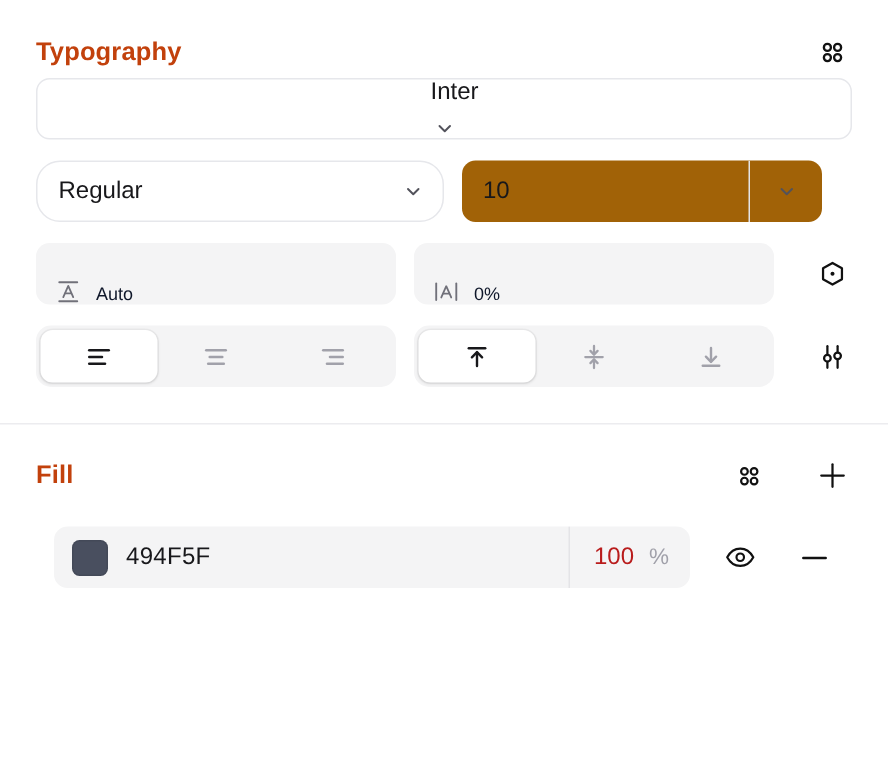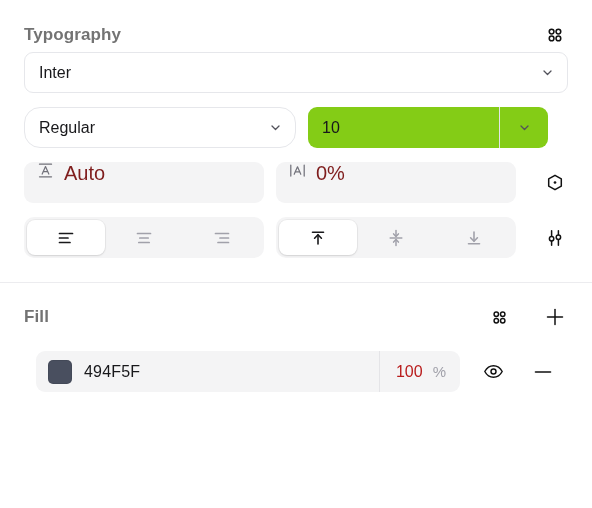--- a/index.html
+++ b/index.html
@@ -11,21 +11,21 @@
   }
   .panel { width: 592px; height: 508px; position: relative; background:#fff; }
 
   
   .section-header {
     display: flex; align-items: center;
     padding: 0 24px;
     height: 34px;
   }
   .section-title {
-    font-size: 17px; font-weight: bold; color: #737373;
+    font-size: 17px; font-weight: bold; color: #c2410c;
     letter-spacing: .1px; flex: 1;
   }
   .hdr-icons { display: flex; align-items: center; gap: 30px; }
 
   .icon-btn {
     display: flex; align-items: center; justify-content: center;
     width: 26px; height: 26px; border: none; background: none;
     cursor: pointer; color: #111;
   }
 
@@ -39,35 +39,35 @@
     display: flex; align-items: center;
     font-size: 16px; color: #18181b;
   }
   .field.outlined {
     background: #ffffff; border: 1px solid #e6e7eb;
   }
 
   .field .value { flex: 1; padding-left: 14px; white-space: nowrap; }
   .field .chev { width: 40px; display: flex; align-items: center; justify-content: center; }
 
-  #font-family-field { width: 100%; }
+  #font-family-field { width: 100%; flex-direction: column; }
   #font-weight-field { width: 272px; border-radius: 16px; }
 
   .size-wrap {
     display: flex; width: 240px; height: 41px;
-    border-radius: 9px; background: #84cc16; overflow: hidden;
+    border-radius: 9px; background: #a16207; overflow: hidden;
   }
   .size-wrap .num { flex: 1; display: flex; align-items: center; padding-left: 14px; font-size: 16px; color:#18181b; }
   .size-wrap .sep { width: 1px; background: #e4e4e7; margin: 0; }
   .size-wrap .chev { width: 48px; display: flex; align-items: center; justify-content: center; }
 
   .metric-field {
     width: 240px; height: 41px; border-radius: 9px; background: #f4f4f5;
-    display: flex; align-items: flex-start; gap: 10px; padding-left: 13px;
-    font-size: 20px; color: #7f1d1d;
+    display: flex; align-items: flex-end; gap: 10px; padding-left: 13px;
+    font-size: 12px; color: #0f172a;
   }
   .metric-field .mval { white-space: nowrap; }
 
   
   .seg-group {
     display: flex; background: #f4f4f5; border-radius: 10px;
     width: 240px; height: 41px; padding: 3px;
   }
   .seg-btn {
     flex: 1; display: flex; align-items: center; justify-content: center;

